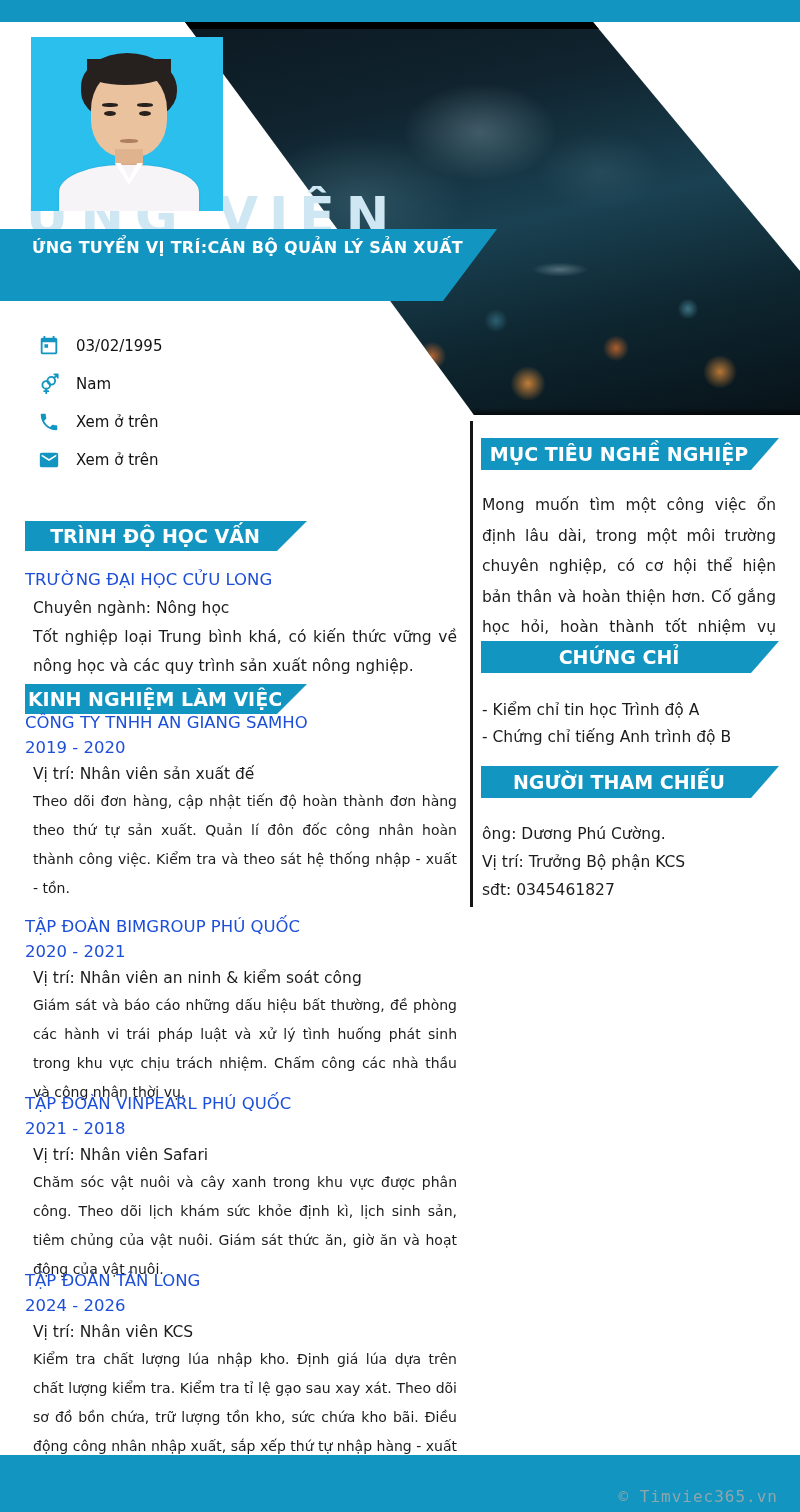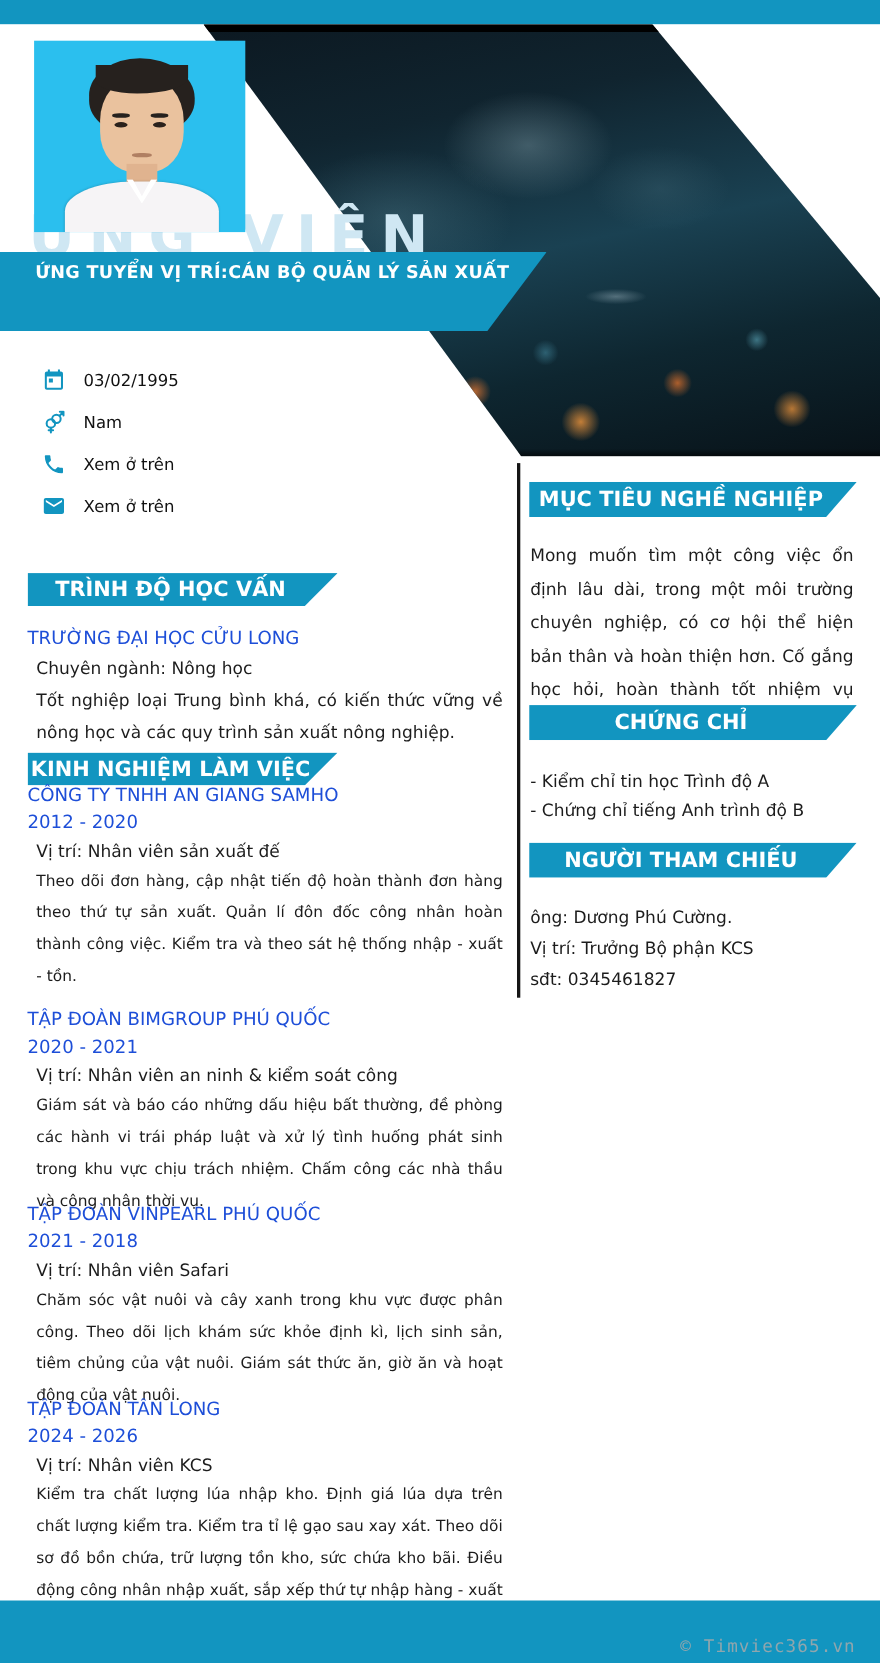--- a/index.html
+++ b/index.html
@@ -183,21 +183,21 @@
     <div>Chuyên ngành: Nông học</div>
     <div>Tốt nghiệp loại Trung bình khá, có kiến thức vững về nông học và các quy trình sản xuất nông nghiệp.</div>
   </div>
 
   <div class="band band-l" style="top:684px;">
     <span class="t">KINH NGHIỆM LÀM VIỆC</span>
   </div>
 
   <div class="job j1">
     <div class="co accent">CÔNG TY TNHH AN GIANG SAMHO</div>
-    <div class="per accent">2012 - 2020</div>
+    <div class="per accent">2019 - 2020</div>
     <div class="role">Vị trí: Nhân viên sản xuất đế</div>
     <div class="desc">Theo dõi đơn hàng, cập nhật tiến độ hoàn thành đơn hàng theo thứ tự sản xuất. Quản lí đôn đốc công nhân hoàn thành công việc. Kiểm tra và theo sát hệ thống nhập - xuất - tồn.</div>
   </div>
   <div class="job j2">
     <div class="co accent">TẬP ĐOÀN BIMGROUP PHÚ QUỐC</div>
     <div class="per accent">2020 - 2021</div>
     <div class="role">Vị trí: Nhân viên an ninh &amp; kiểm soát công</div>
     <div class="desc">Giám sát và báo cáo những dấu hiệu bất thường, đề phòng các hành vi trái pháp luật và xử lý tình huống phát sinh trong khu vực chịu trách nhiệm. Chấm công các nhà thầu và công nhân thời vụ.</div>
   </div>
   <div class="job j3">

